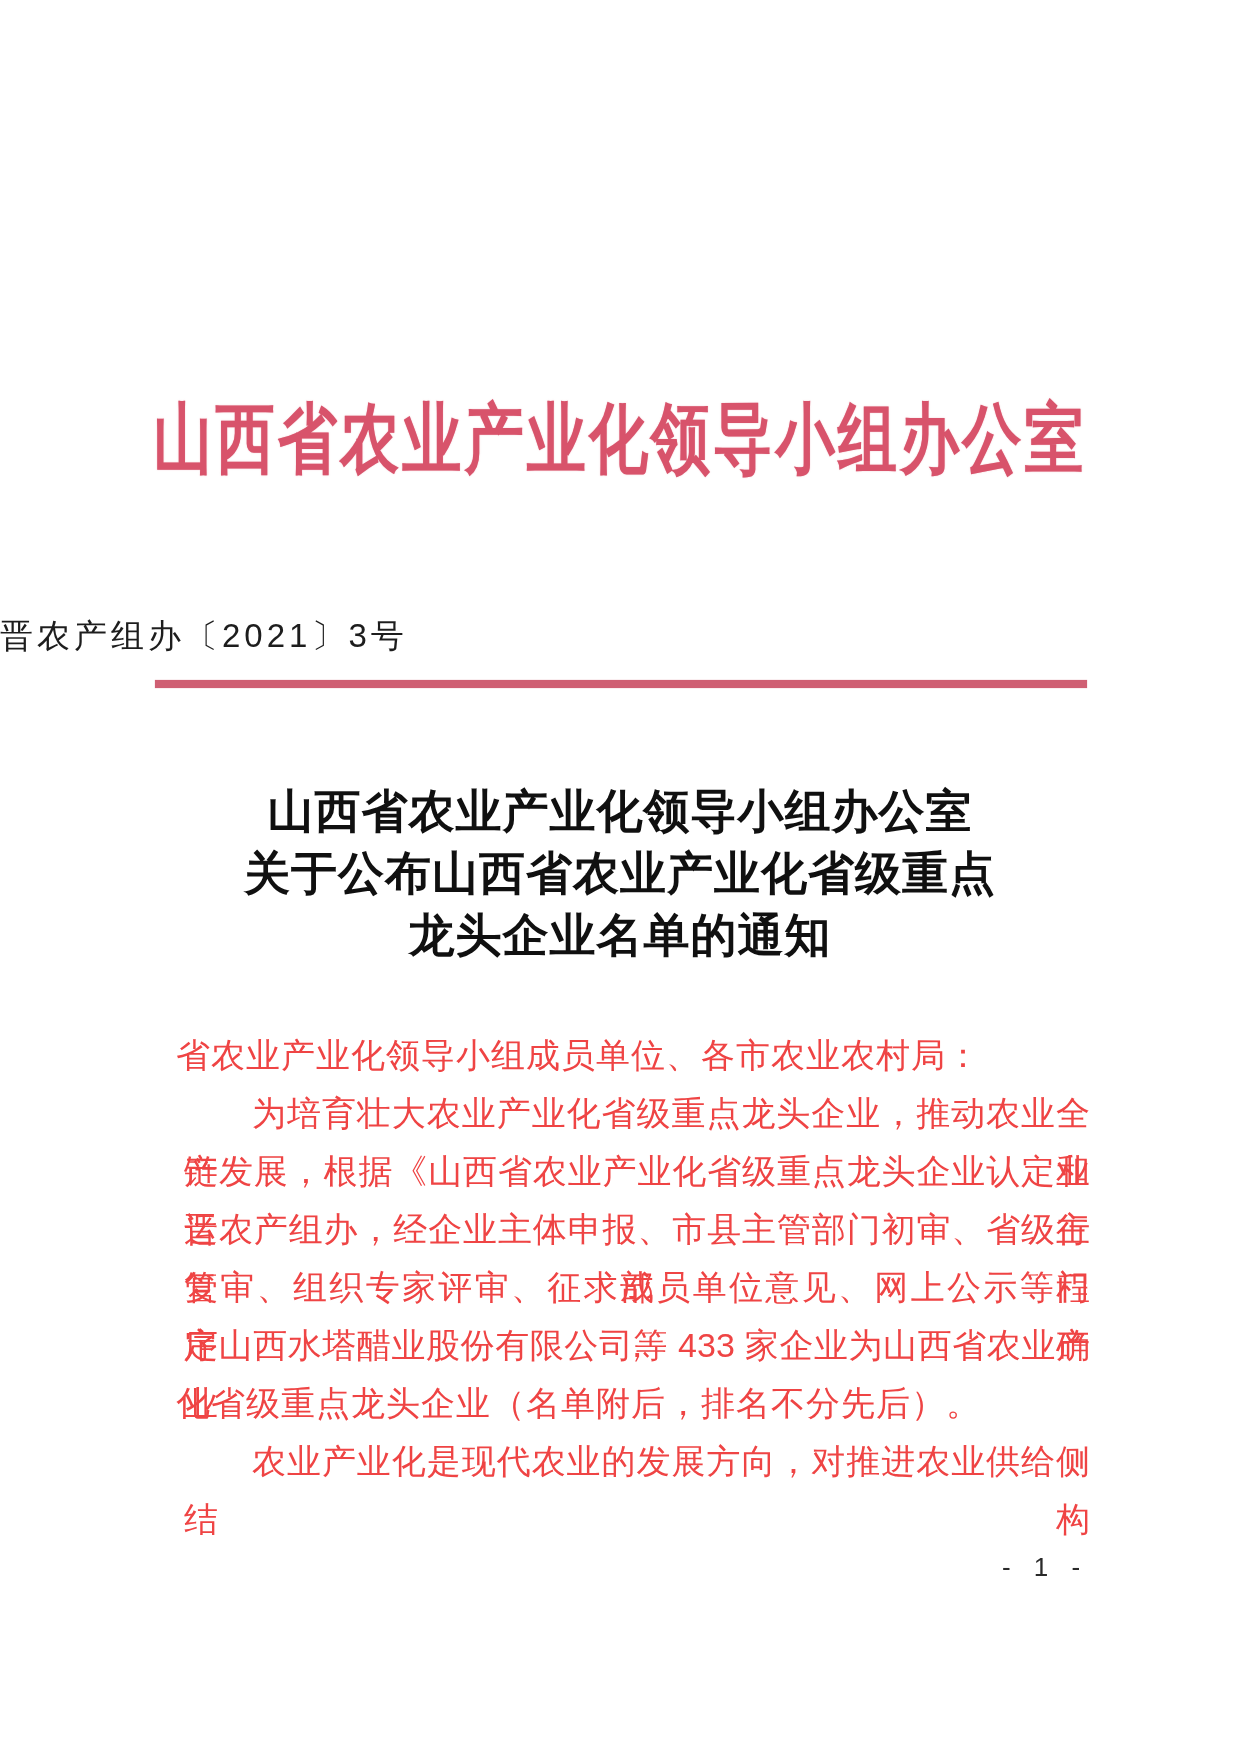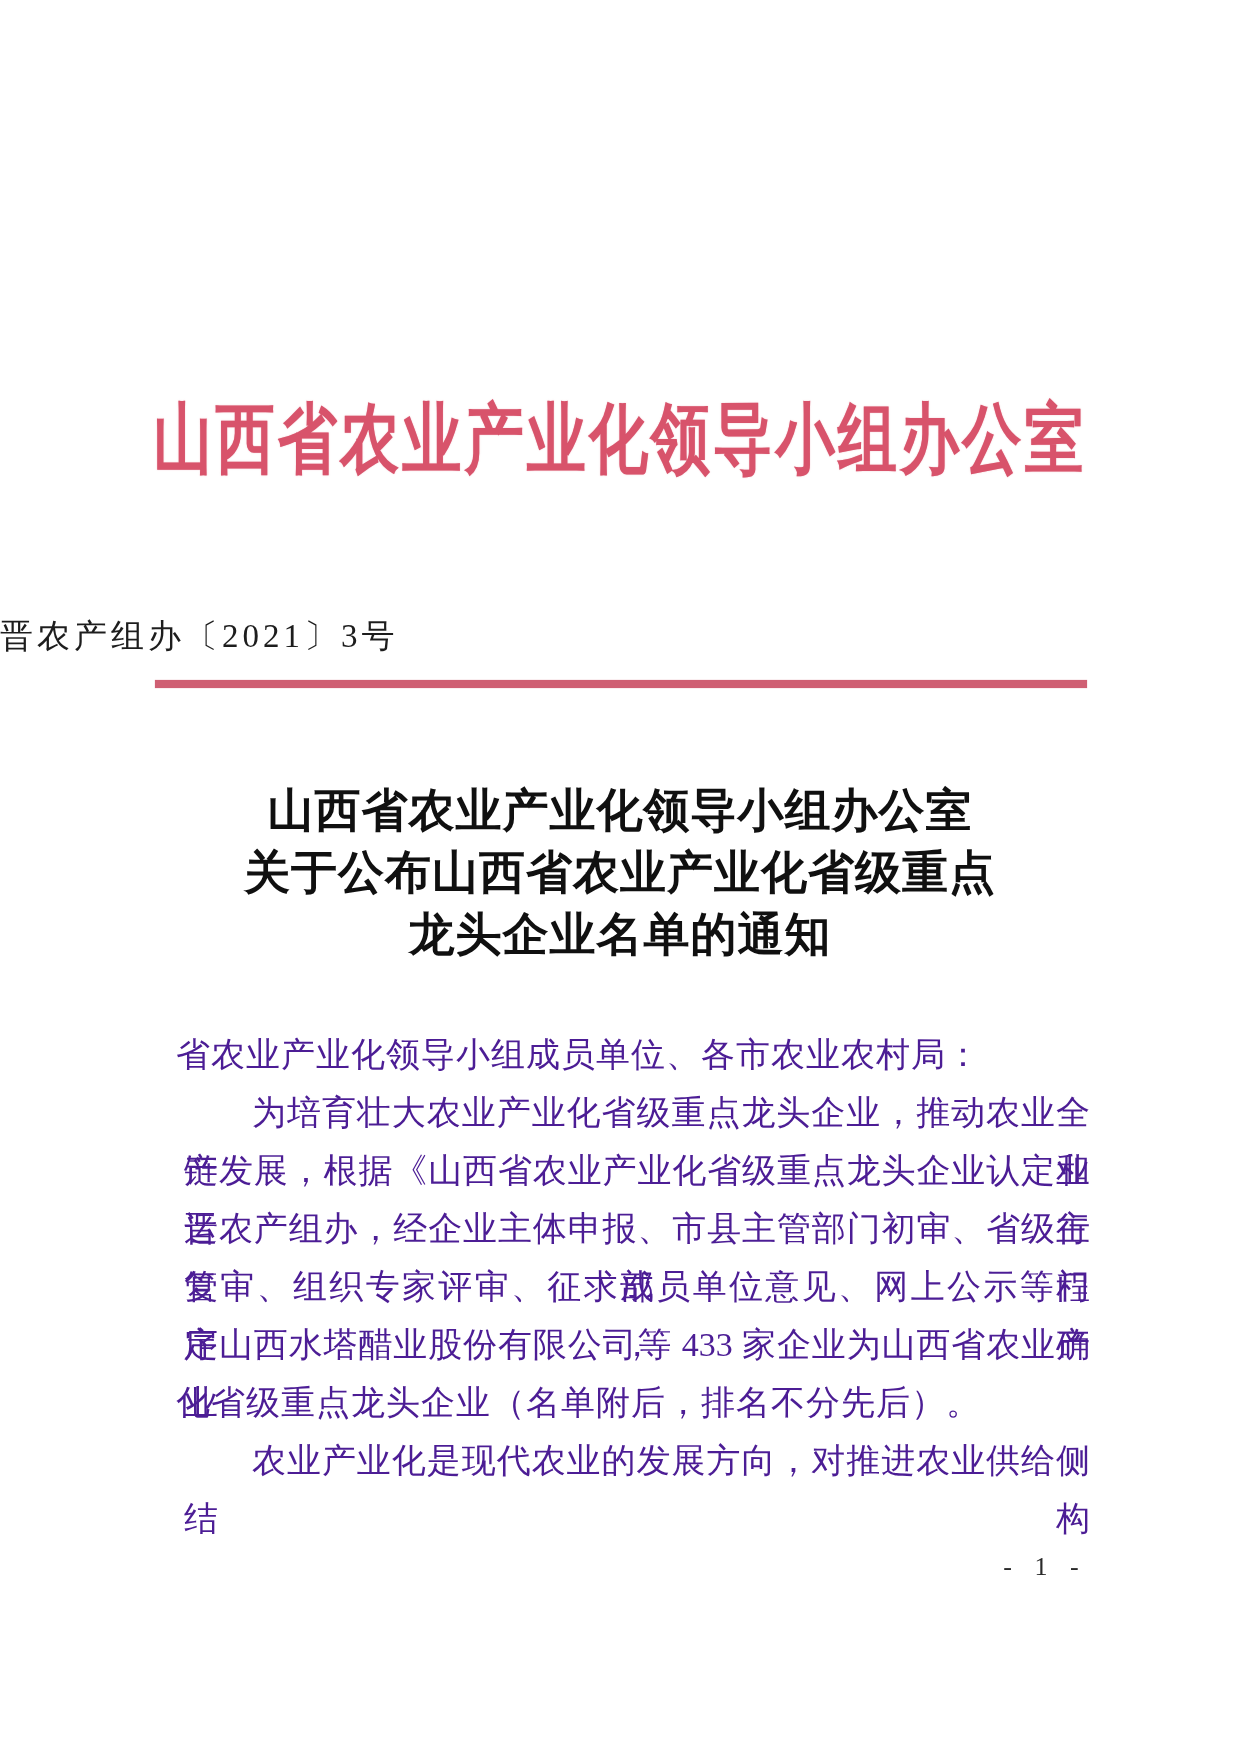--- a/index.html
+++ b/index.html
@@ -6,21 +6,21 @@
     margin: 0;
     padding: 0;
     background: #ffffff;
   }
   .page {
     position: relative;
     width: 1240px;
     height: 1755px;
     background: #ffffff;
     overflow: hidden;
-    font-family: Liberation Serif, serif;
+    font-family: Liberation Sans, sans-serif;
   }
 
   
   .letterhead {
     position: absolute;
     top: 388px;
     left: 0;
     width: 1240px;
     text-align: center;
     font-size: 58px;
@@ -70,21 +70,21 @@
     line-height: 62px;
     letter-spacing: 1px;
   }
 
   
   .body-block {
     position: absolute;
     top: 1026px;
     left: 176px;
     width: 914px;
-    color: #4c1d95;
+    color: #ef4444;
     font-size: 34px;
     line-height: 58px;
   }
   .bline {
     height: 58px;
     white-space: nowrap;
     letter-spacing: 1px;
   }
   .bline.fill {
     white-space: normal;

